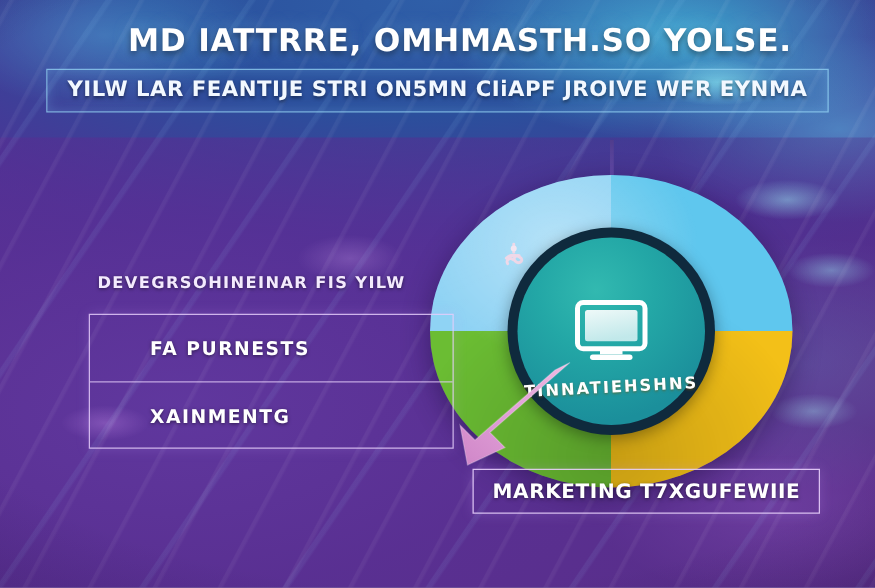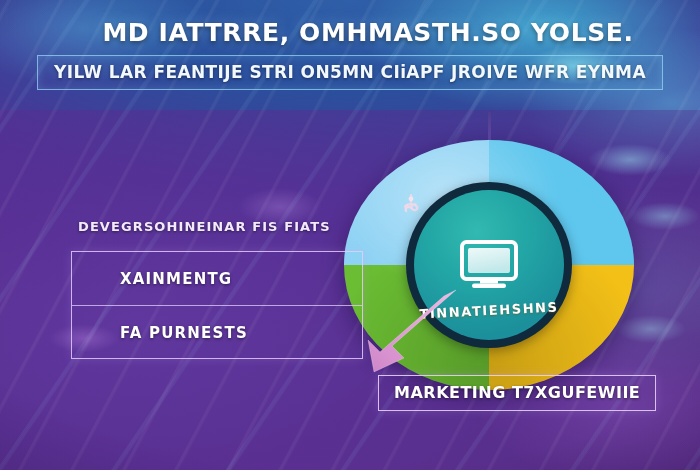--- a/index.html
+++ b/index.html
@@ -225,28 +225,28 @@
         <linearGradient id="arw" x1="1" y1="0" x2="0" y2="1">
           <stop offset="0%" stop-color="#f0b9e2"></stop>
           <stop offset="55%" stop-color="#e09ed6"></stop>
           <stop offset="100%" stop-color="#cf86c8"></stop>
         </linearGradient>
       </defs>
       <path d="M126 4 L62 60 L74 72 L44 86 L38 54 L50 66 L114 10 Z" fill="url(#arw)" stroke="rgba(255,255,255,.25)" stroke-width="1"></path>
     </svg>
   </span>
 
-  <div class="panel-heading">DEVEGRSOHINEINAR FIS FIATS</div>
+  <div class="panel-heading">DEVEGRSOHINEINAR FIS YILW</div>
 
   <div class="panel">
+    <div class="panel-row">
+      <span class="row-label">FA PURNESTS</span>
+    </div>
     <div class="panel-row">
       <span class="row-label">XAINMENTG</span>
     </div>
-    <div class="panel-row">
-      <span class="row-label">FA PURNESTS</span>
-    </div>
   </div>
 
   <div class="caption-box">
     <div class="caption">MARKETING T7XGUFEWIIE</div>
   </div>
 
 </div>
 
 </body></html>

